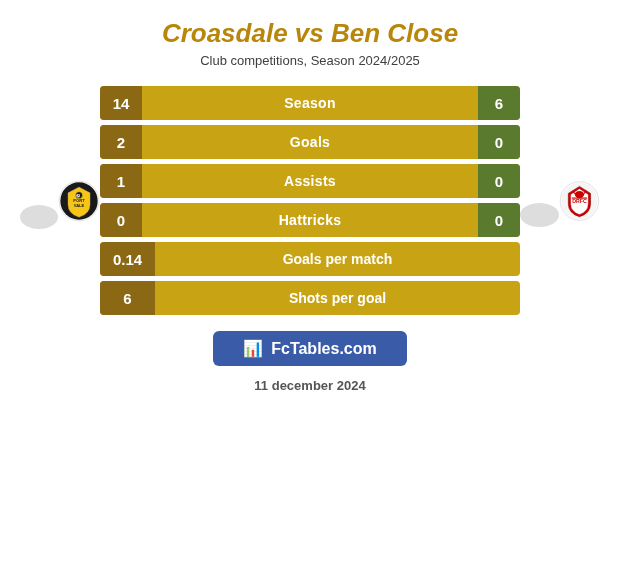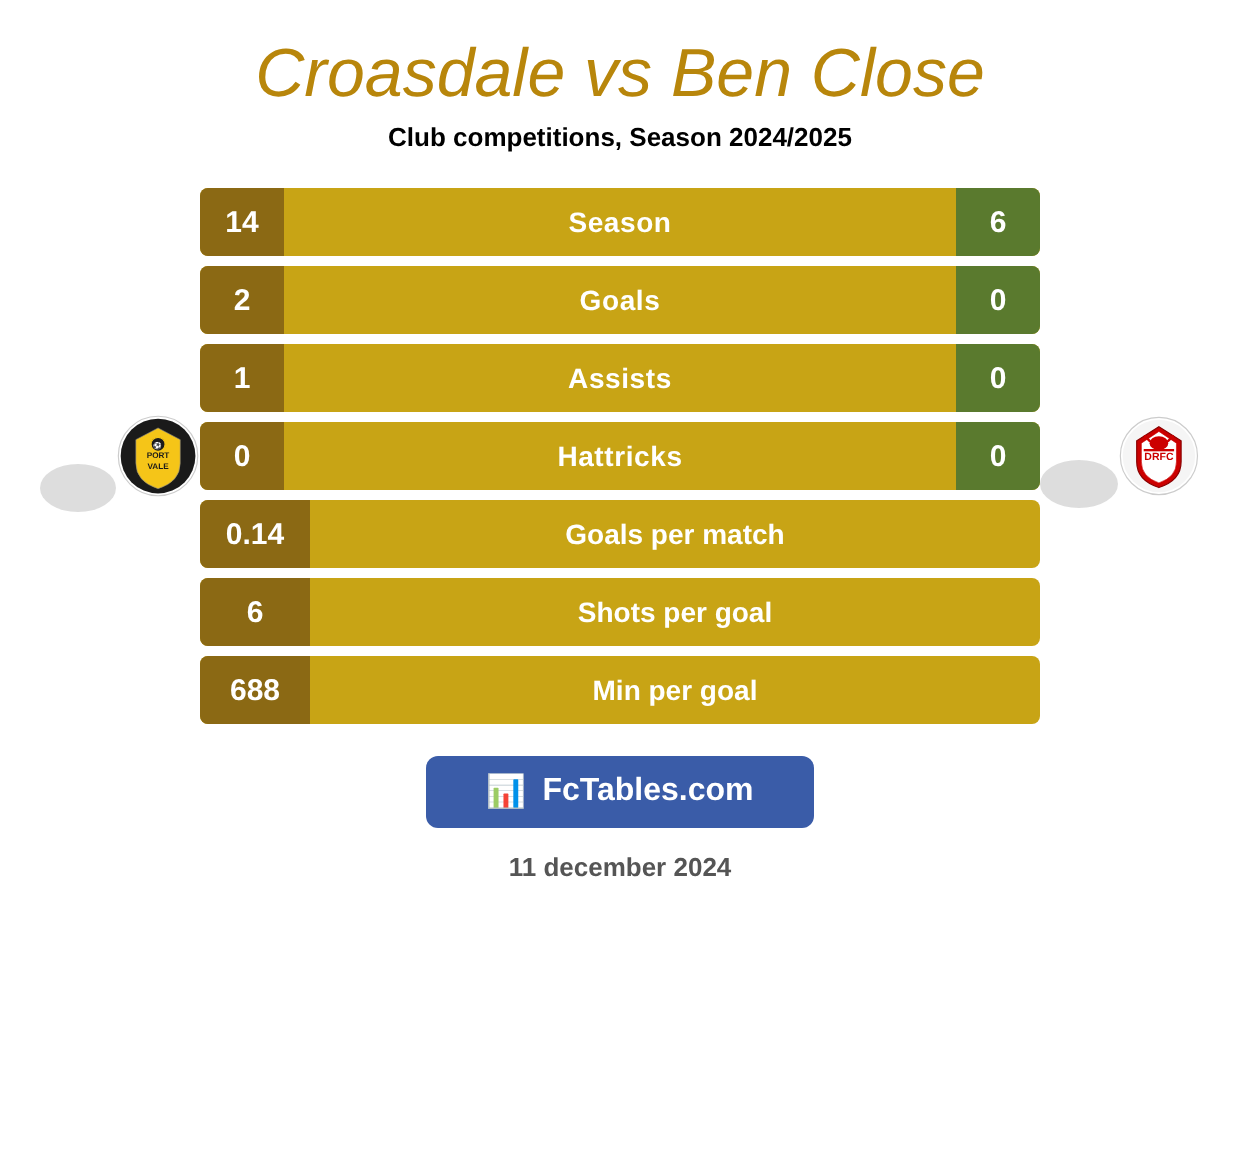--- a/index.html
+++ b/index.html
@@ -14,34 +14,33 @@
     .container {
       width: 620px;
       height: 580px;
       background: #fff;
       display: flex;
       flex-direction: column;
       align-items: center;
     }
 
     .title {
-      font-size: 34px;
-      font-weight: normal;
+      font-size: 26px;
+      font-weight: bold;
       color: #b8860b;
       margin-top: 18px;
       text-align: left;
       font-style: italic;
     }
 
     .subtitle {
       font-size: 13px;
-      color: #000000;
+      color: #404040;
       margin-top: 4px;
       text-align: center;
-      font-weight: bold;
     }
 
     .stats-section {
       display: flex;
       flex-direction: row;
       align-items: center;
       margin-top: 18px;
       width: 580px;
     }
 
@@ -223,24 +222,20 @@
       </div>
 
       <div class="stat-row-single">
         <div class="stat-single-left">0.14</div>
         <div class="stat-single-label">Goals per match</div>
       </div>
       <div class="stat-row-single">
         <div class="stat-single-left">6</div>
         <div class="stat-single-label">Shots per goal</div>
       </div>
-      <div class="stat-row-single">
-        <div class="stat-single-left">688</div>
-        <div class="stat-single-label">Min per goal</div>
-      </div>
     </div>
 
     <div class="logo-right">
       <div style="width:65px;height:24px;background:#aaa;border-radius:50%;opacity:0.4;margin-bottom:8px;"></div>
       <svg class="logo-doncaster" viewBox="0 0 70 70" xmlns="http://www.w3.org/2000/svg">
         <circle cx="35" cy="35" r="33" fill="#fff" stroke="#ccc" stroke-width="1"></circle>
         <circle cx="35" cy="35" r="31" fill="#f5f5f5"></circle>
 
         <path d="M35 10 L54 22 L54 40 Q54 56 35 62 Q16 56 16 40 L16 22 Z" fill="#cc0000" stroke="#880000" stroke-width="1"></path>
         <path d="M35 14 L50 24 L50 40 Q50 53 35 58 Q20 53 20 40 L20 24 Z" fill="#fff"></path>

